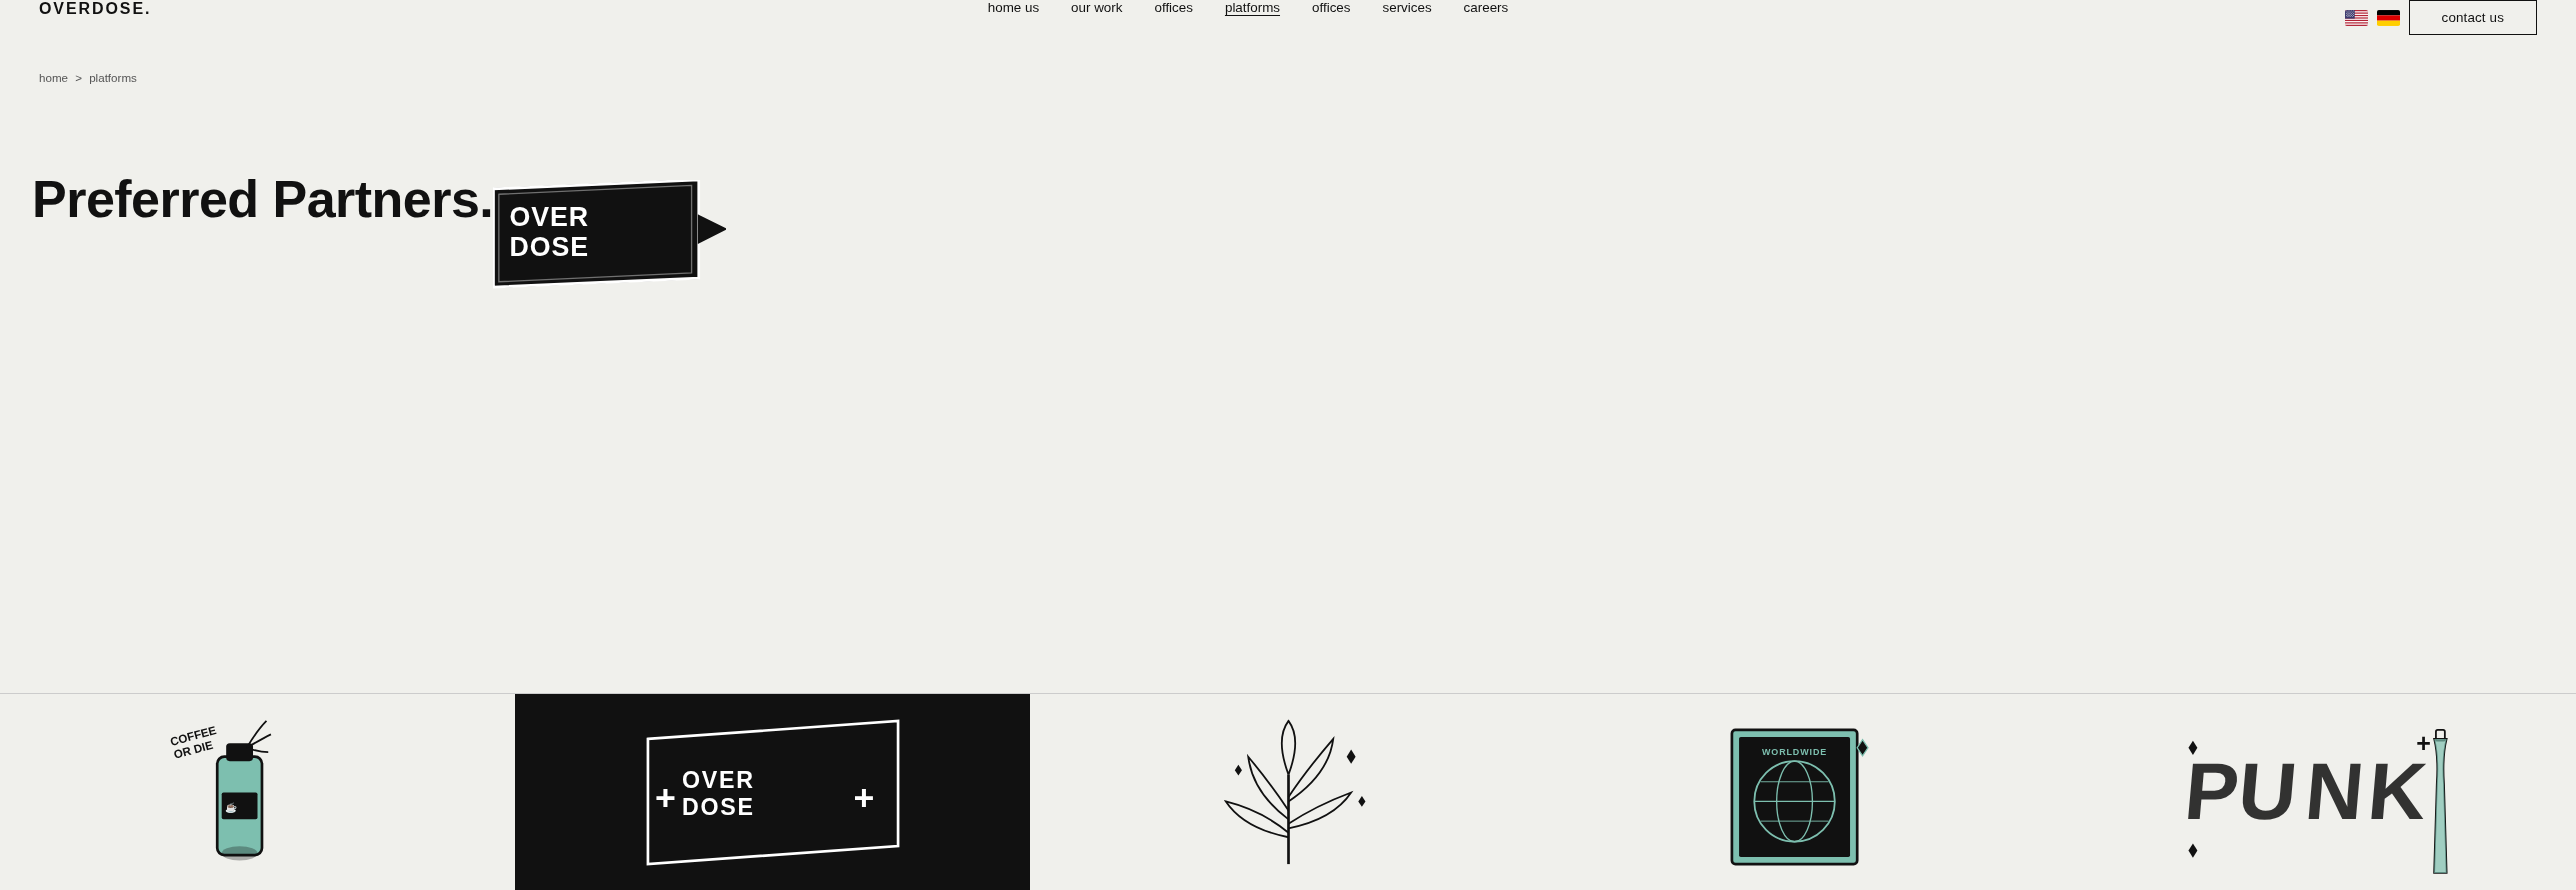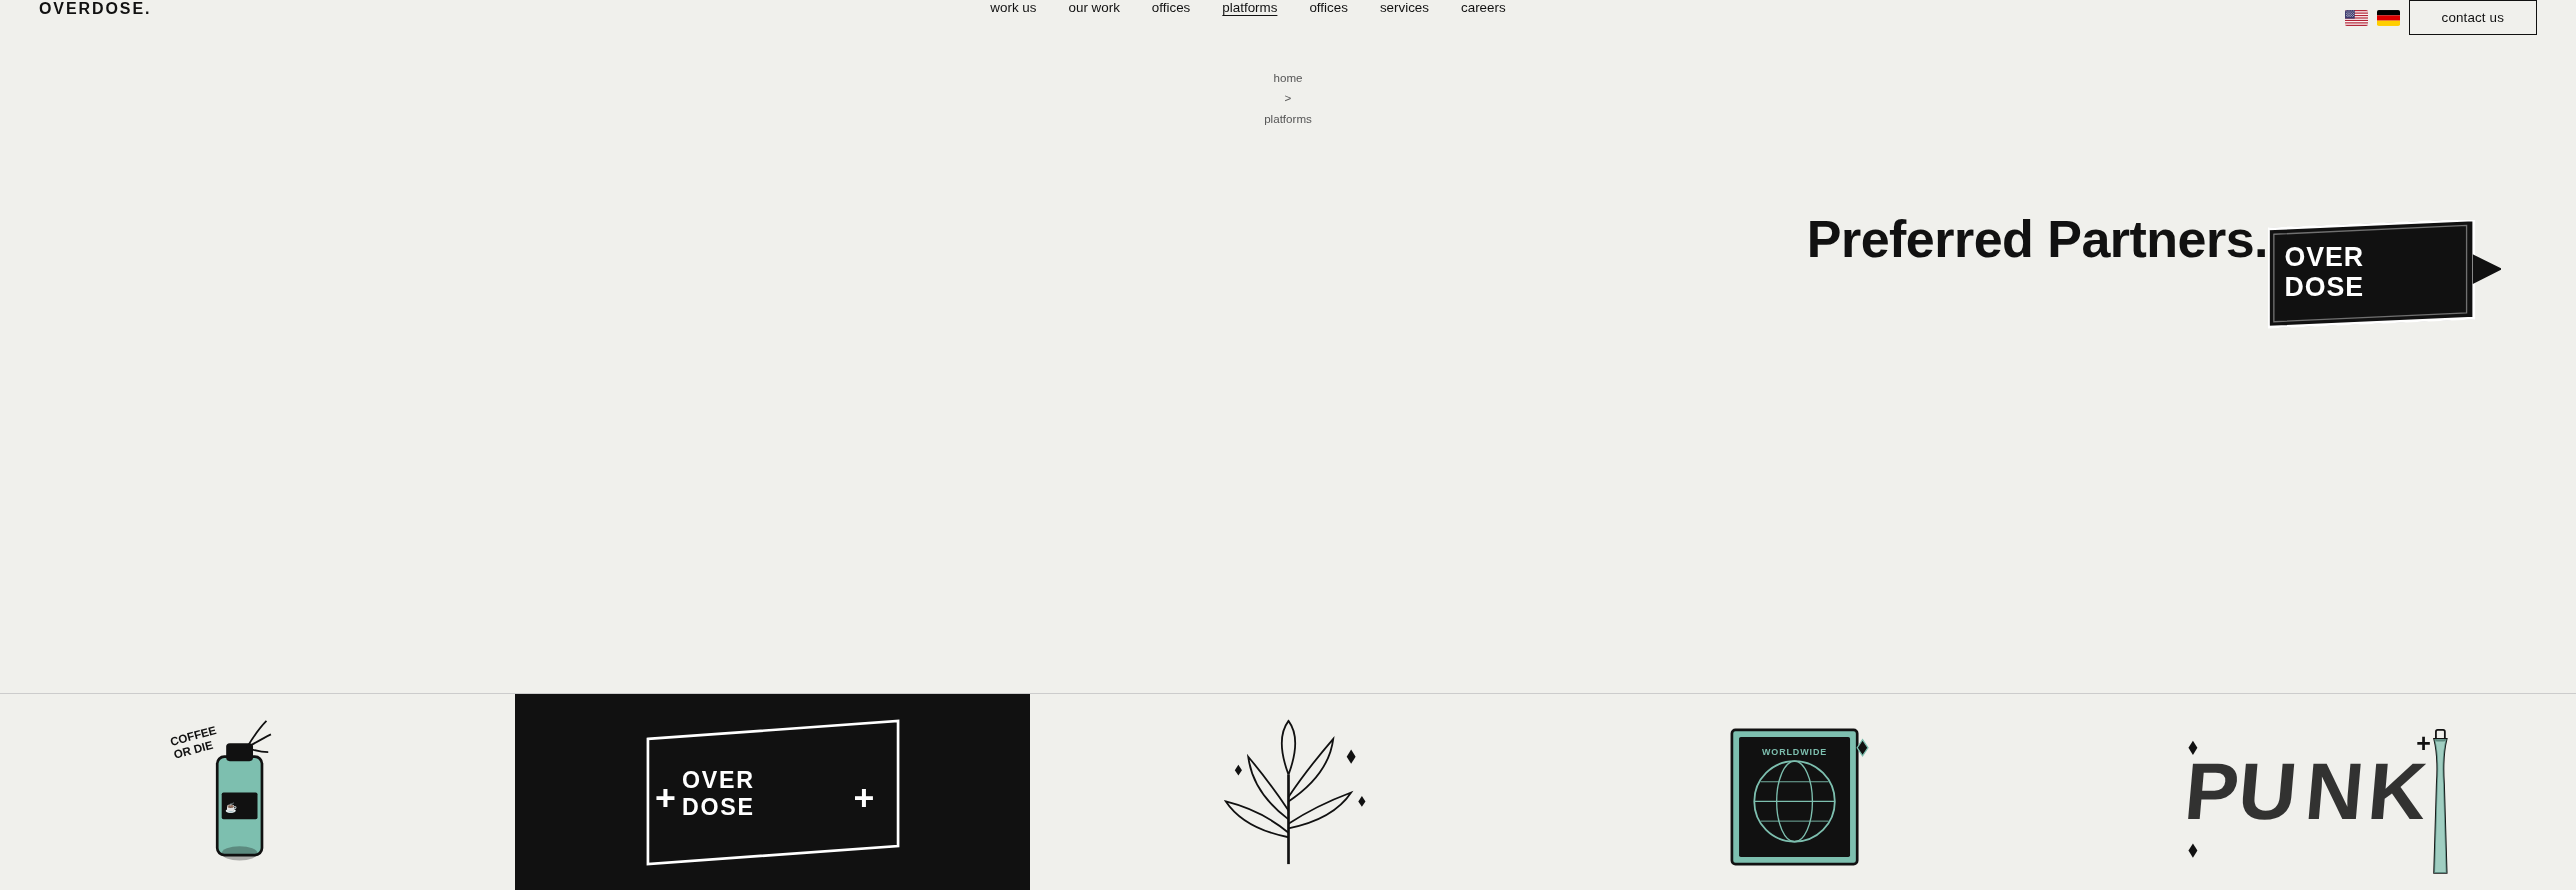--- a/index.html
+++ b/index.html
@@ -86,42 +86,41 @@
     }
 
     
     .breadcrumb {
       padding: 14.3px 39px;
       display: flex;
       align-items: center;
       gap: 7.2px;
       font-size: 11.6px;
       color: #555;
-      flex-direction: column;
     }
 
     .breadcrumb-item {
       color: #555;
       cursor: pointer;
     }
 
     .breadcrumb-separator {
       color: #555;
     }
 
     .breadcrumb-current {
       color: #555;
     }
 
     
     .hero {
-      padding: 72px 39px 36px 54px;
+      padding: 72px 39px 36px 32px;
       display: flex;
       align-items: flex-start;
-      justify-content: flex-end;
+      justify-content: flex-start;
       min-height: 268px;
     }
 
     .hero-text {
       max-width: 537px;
     }
 
     .hero-title {
       font-size: 52px;
       font-weight: 800;
@@ -196,21 +195,21 @@
       display: inline-block;
     }
   </style>
 </head>
 <body>
 
 <header class="header">
   <div class="logo">OVERDOSE.</div>
 
   <nav class="nav">
-    <a class="nav-item">work us</a>
+    <a class="nav-item">home us</a>
     <a class="nav-item">our work</a>
     <a class="nav-item">offices</a>
     <a class="nav-item active">platforms</a>
     <a class="nav-item">offices</a>
     <a class="nav-item">services</a>
     <a class="nav-item">careers</a>
   </nav>
 
   <div class="header-right">
 

